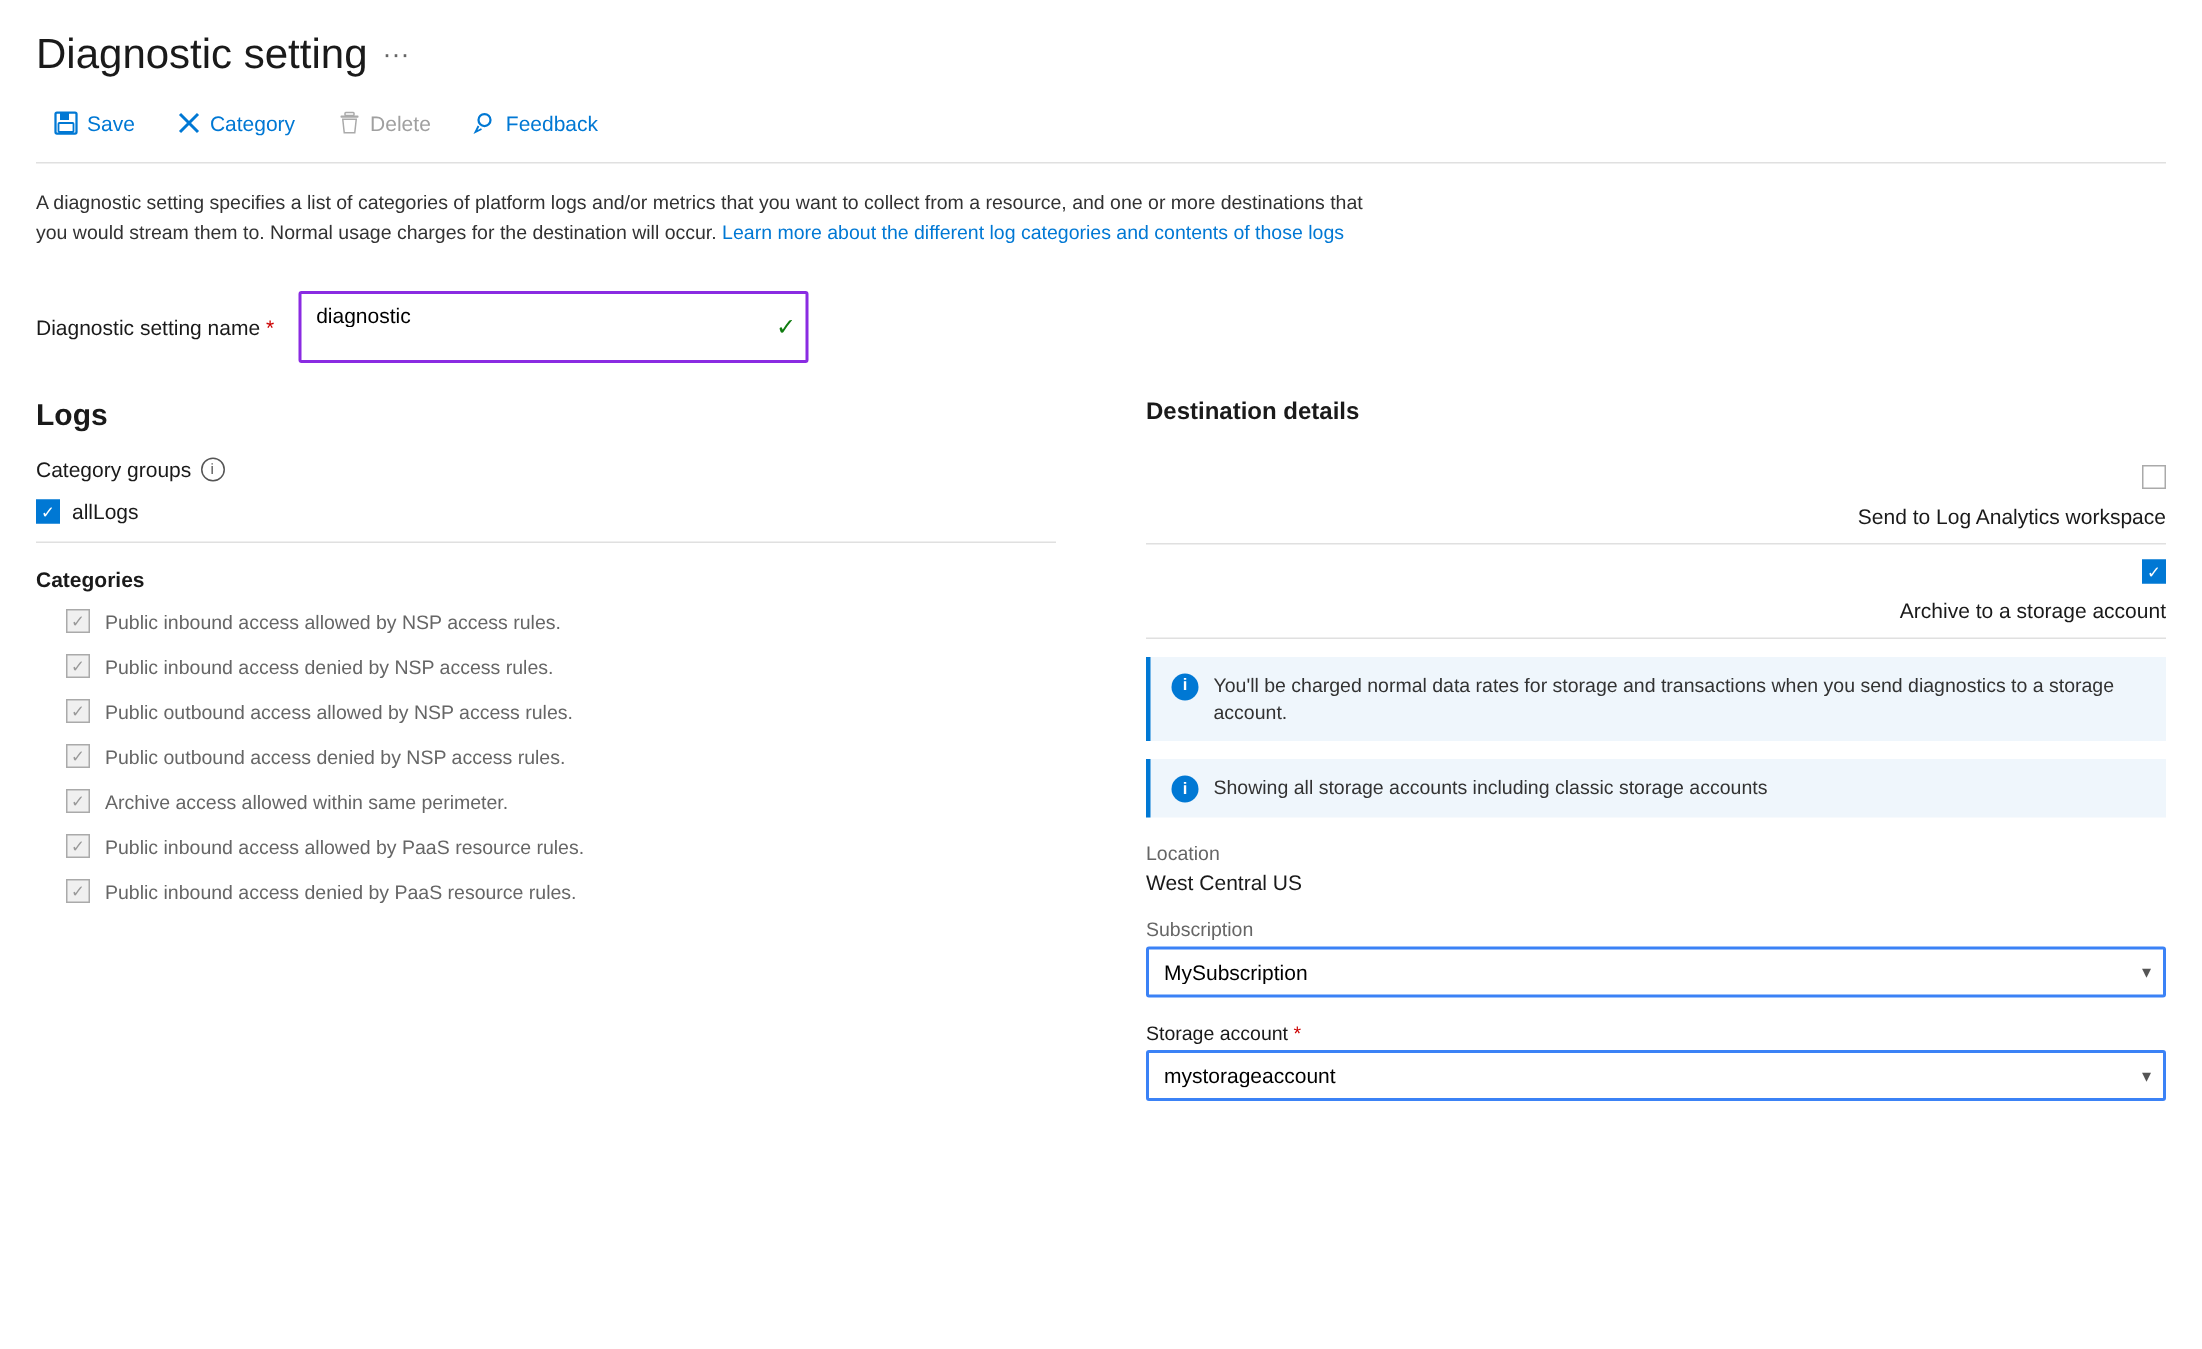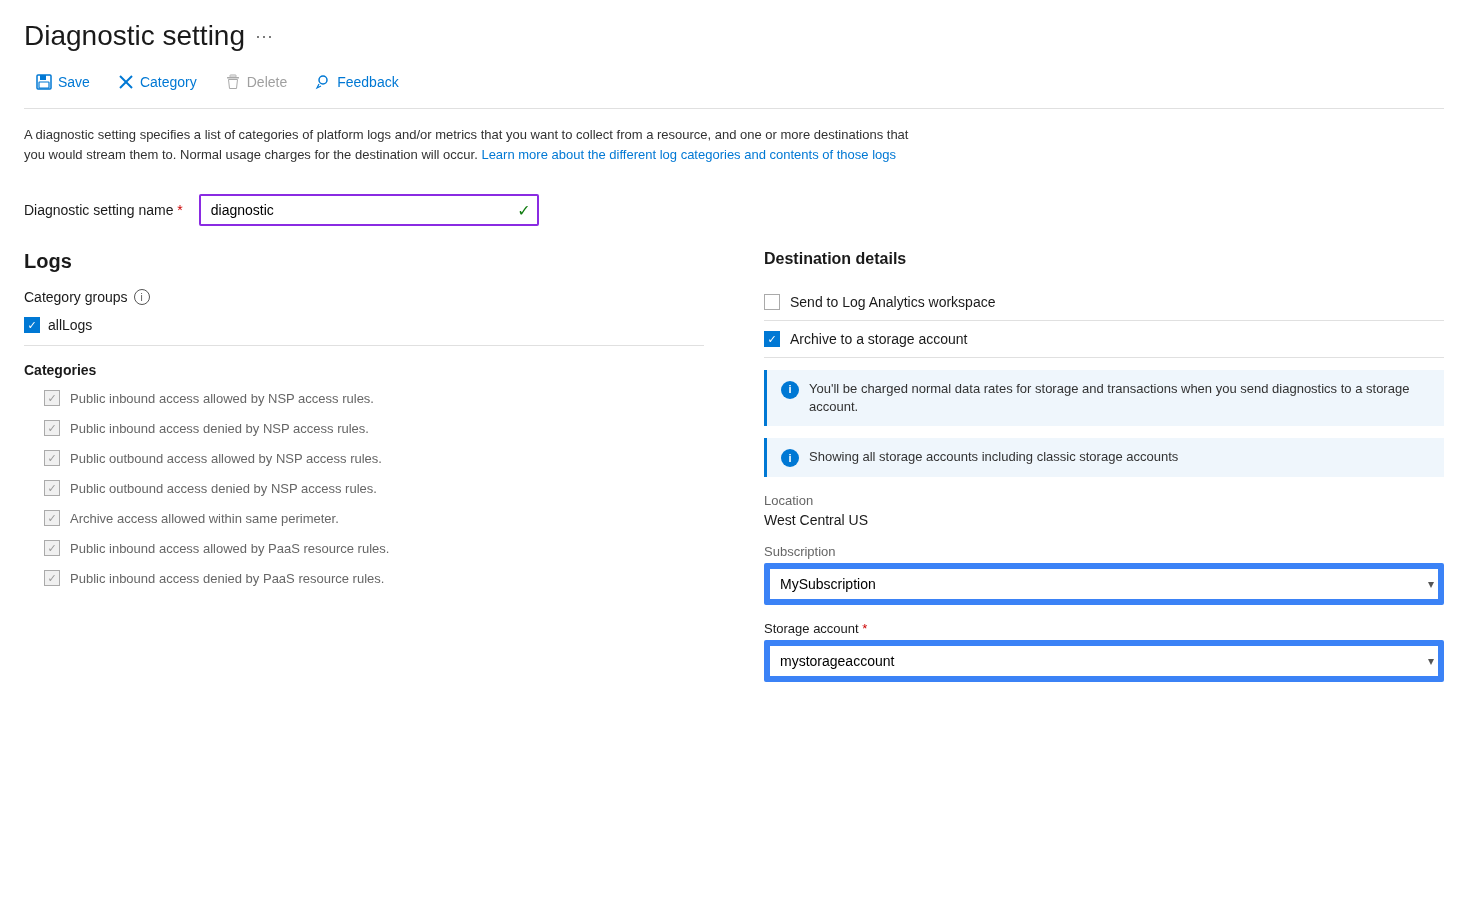--- a/index.html
+++ b/index.html
@@ -69,21 +69,21 @@
       gap: 16px;
       margin-bottom: 24px;
     }
     .required-star { color: #c00; }
     .input-wrapper {
       position: relative;
       width: 340px;
     }
     .input-wrapper input {
       width: 100%;
-      padding: 6px 30px 6px 10px;
+      padding: 6px 30px 22px 10px;
       border: 2px solid #8a2be2;
       border-radius: 2px;
       font-size: 14px;
       font-family: 'Segoe UI', Arial, sans-serif;
       outline: none;
     }
     .input-check {
       position: absolute;
       right: 8px;
       top: 50%;
@@ -204,20 +204,21 @@
       font-size: 16px;
       font-weight: 600;
       margin-bottom: 16px;
     }
     .dest-row {
       display: flex;
       align-items: flex-end;
       gap: 10px;
       padding: 10px 0;
       border-bottom: 1px solid #e0e0e0;
+      flex-direction: column;
     }
     .dest-row:first-of-type {
       border-top: 1px solid #e0e0e0;
     }
     .info-box {
       background: #eff6fc;
       border-left: 3px solid #0078d4;
       padding: 10px 14px;
       margin: 12px 0;
       display: flex;
@@ -255,21 +256,21 @@
       color: #1a1a1a;
       margin-bottom: 12px;
     }
     .dropdown-wrapper {
       position: relative;
       margin-bottom: 12px;
     }
     .dropdown-wrapper select {
       width: 100%;
       padding: 7px 30px 7px 10px;
-      border: 6px solid #3b82f6;
+      border: 2px solid #3b82f6;
       border-radius: 2px;
       font-size: 14px;
       font-family: 'Segoe UI', Arial, sans-serif;
       background: #fff;
       cursor: pointer;
       appearance: none;
       -webkit-appearance: none;
     }
     .dropdown-arrow {
       position: absolute;

